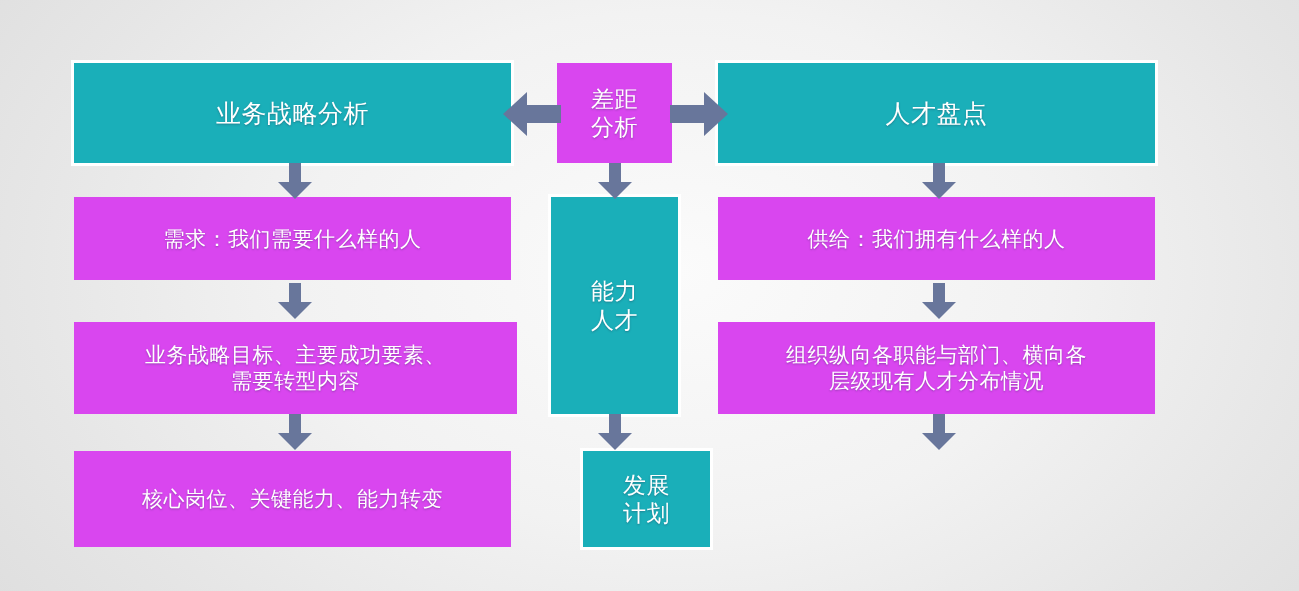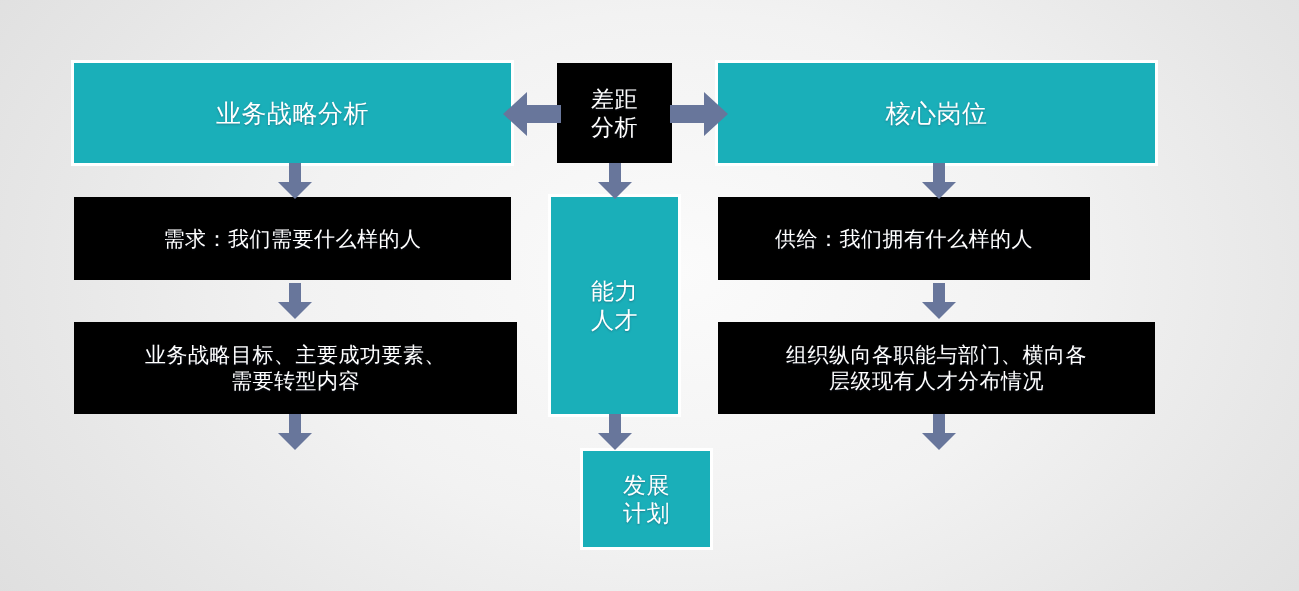--- a/index.html
+++ b/index.html
@@ -29,21 +29,21 @@
     color:#ffffff;
     line-height:1.22;
     letter-spacing:.5px;
     white-space:pre-line;
     text-shadow:0 1px 2px rgba(40,50,75,.38);
     outline:3px solid #ffffff;
     outline-offset:0;
     user-select:none;
   }
   .teal  { background:#1AAFB9; }
-  .slate { background:#000000; }
+  .slate { background:#d946ef; }
   .noborder { outline:none; }
 
   
   .hd { font-size:25px; font-weight:400; }
   
   .bd { font-size:21px; font-weight:400; }
   
   .ct { font-size:23px; font-weight:400; }
 
   
@@ -55,33 +55,34 @@
 
 <div id="canvas">
 
   <div class="box slate bd noborder" style="left:74px; top:197px; width:437px; height:83px;">需求：我们需要什么样的人</div>
 
   <div class="box teal hd" style="left:74px; top:63px; width:437px; height:100px;">业务战略分析</div>
 
   <div class="box slate bd noborder" style="left:74px; top:322px; width:443px; height:92px;">业务战略目标、主要成功要素、
 需要转型内容</div>
 
+  <div class="box slate bd noborder" style="left:74px; top:451px; width:437px; height:96px;">核心岗位、关键能力、能力转变</div>
 
   <div class="box slate ct noborder" style="left:557px; top:63px; width:115px; height:100px;">差距
 分析</div>
 
   <div class="box teal ct" style="left:551px; top:197px; width:127px; height:217px; align-items:center;">能力
 人才</div>
 
   <div class="box teal ct" style="left:551px; top:451px; width:127px; height:96px;margin-left:32px;">发展
 计划</div>
 
-  <div class="box teal hd" style="left:718px; top:63px; width:437px; height:100px;">核心岗位</div>
+  <div class="box teal hd" style="left:718px; top:63px; width:437px; height:100px;">人才盘点</div>
 
-  <div class="box slate bd noborder" style="left:718px; top:197px; width:372px; height:83px;">供给：我们拥有什么样的人</div>
+  <div class="box slate bd noborder" style="left:718px; top:197px; width:437px; height:83px;">供给：我们拥有什么样的人</div>
 
   <div class="box slate bd noborder" style="left:718px; top:322px; width:437px; height:92px;">组织纵向各职能与部门、横向各
 层级现有人才分布情况</div>
 
 
   <div class="arrow" style="left:503px; top:92px;">
     <svg width="58" height="44" viewBox="0 0 58 44" aria-hidden="true">
       <path d="M58 13 H24 V0 L0 22 L24 44 V31 H58 Z" fill="#68769B"></path>
     </svg>
   </div>

